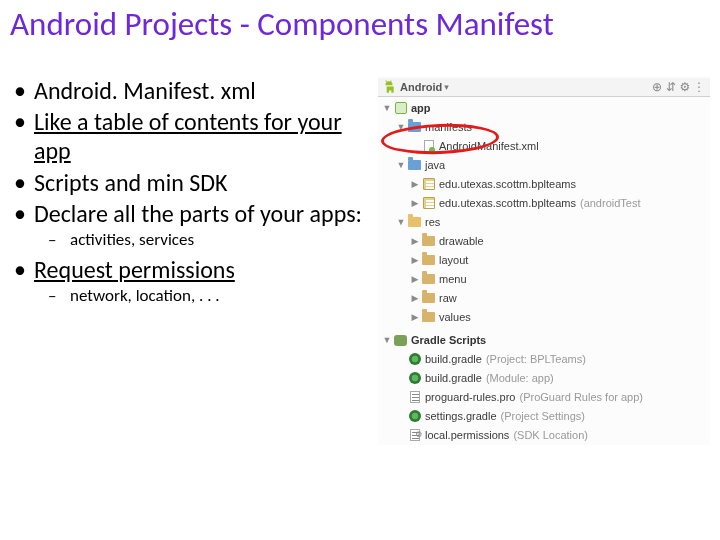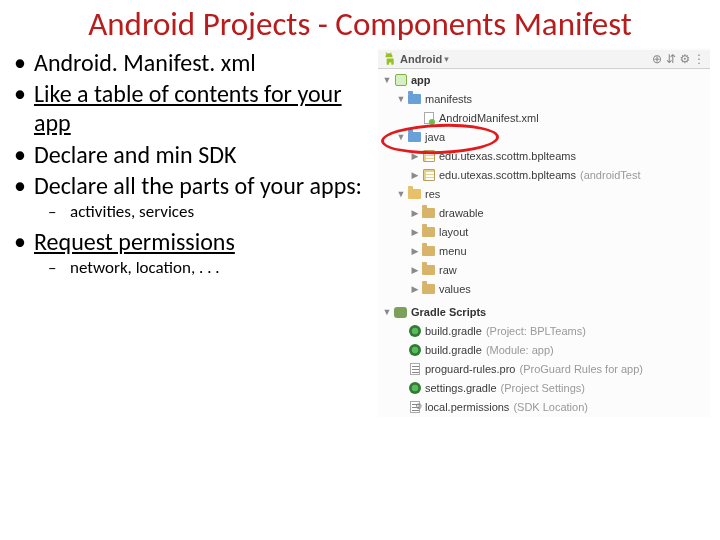--- a/index.html
+++ b/index.html
@@ -5,30 +5,31 @@
   * { box-sizing: border-box; margin: 0; padding: 0; }
   body {
     width: 720px;
     height: 540px;
     font-family: Calibri, Arial, sans-serif;
     background: #fff;
     overflow: hidden;
     position: relative;
   }
   .title {
-    text-align: center;
+    text-align: left;
     font-size: 33px;
-    color: #b91c1c;
+    color: #6d28d9;
     font-weight: 400;
     padding: 6px 10px 4px 10px;
     line-height: 1.15;
   }
   .content {
     display: flex;
     flex-direction: row;
+    margin-top: 28px;
   }
   .left {
     width: 378px;
     padding: 0 6px 0 14px;
     font-size: 24px;
     line-height: 1.22;
     color: #000;
   }
   .bullet-list { list-style: none; }
   .bullet-list > li { position: relative; padding-left: 20px; margin: 0 0 2px 0; }
@@ -128,21 +129,21 @@
 <body>
 
 <h1 class="title">Android Projects - Components Manifest</h1>
 
 <div class="content">
 
   <div class="left">
     <ul class="bullet-list">
       <li><span>Android. Manifest. xml</span></li>
       <li><span class="link">Like a table of contents for your app</span></li>
-      <li><span>Declare and min SDK</span></li>
+      <li><span>Scripts and min SDK</span></li>
       <li>
         <span>Declare all the parts of your apps:</span>
         <ul class="sub-list">
           <li><span>activities, services</span></li>
         </ul>
       </li>
       <li>
         <span class="link">Request permissions</span>
         <ul class="sub-list">
           <li><span>network, location, . . .</span></li>

